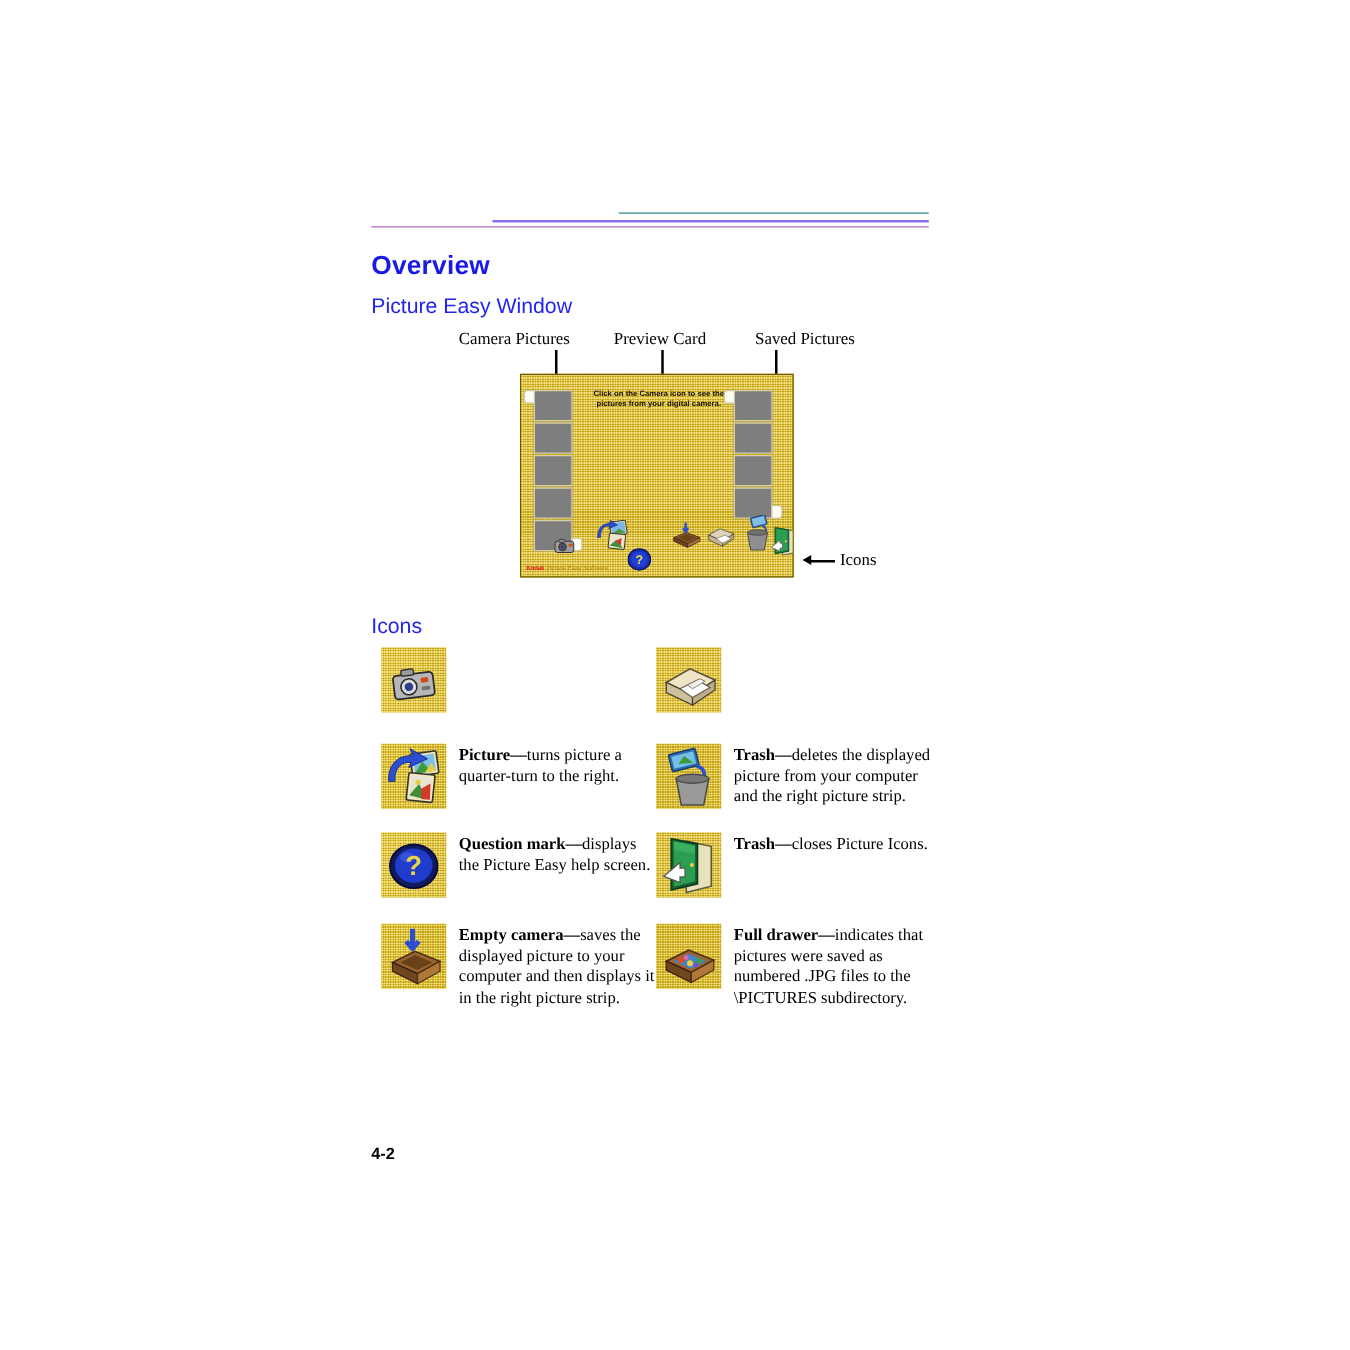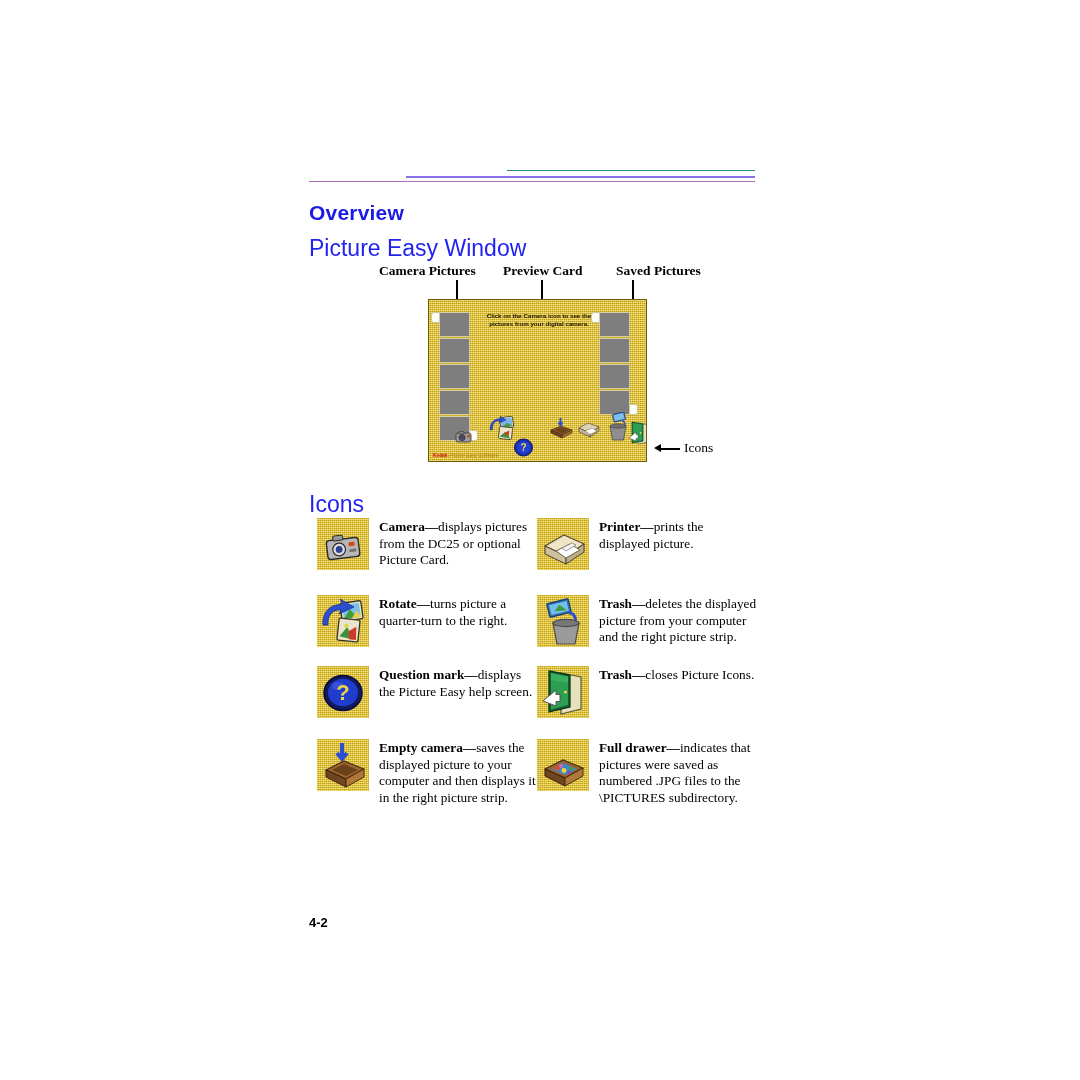--- a/index.html
+++ b/index.html
@@ -10,21 +10,21 @@
     width: 1080px;
     height: 1080px;
     background: #ffffff;
     font-family: "Liberation Serif", serif;
     position: relative;
     overflow: hidden;
   }
 
   .page {
     position: absolute;
-    left: 16px; top: 0;
+    left: 4px; top: 0;
     width: 960px;
     height: 1080px;
   }
 
   
   .rule {
     position: absolute;
     height: 0;
     border-top-style: solid;
   }
@@ -39,34 +39,33 @@
     font-family: "Liberation Sans", sans-serif;
     font-weight: bold;
     font-size: 21px;
     color: #1a1ae6;
     letter-spacing: 0.2px;
   }
   .h2 {
     position: absolute;
     font-family: "Liberation Sans", sans-serif;
     font-weight: normal;
-    font-size: 23px;
+    font-size: 17px;
     color: #2323f0;
   }
   .h2-window { left: 293px; top: 235px; }
   .h2-icons  { left: 293px; top: 491px; }
 
   
   .callout-label {
     position: absolute;
     font-family: "Liberation Serif", serif;
     font-size: 13.5px;
     color: #000;
     white-space: nowrap;
-    font-weight: bold;
   }
   .cl-camera  { left: 363px; top: 263px; }
   .cl-preview { left: 487px; top: 263px; }
   .cl-saved   { left: 600px; top: 263px; }
 
   .arrow-down {
     position: absolute;
     width: 9px;
   }
   .arrow-down .shaft {
@@ -393,38 +392,32 @@
             <g transform="translate(8,15)">
               <rect x="2" y="6" width="32" height="19" rx="3" fill="#b6b6b6" stroke="#2a2a2a" stroke-width="1.4" transform="rotate(-7 18 15)"></rect>
               <rect x="9" y="2" width="10" height="5" rx="1.5" fill="#9a9a9a" stroke="#2a2a2a" stroke-width="1" transform="rotate(-7 18 15)"></rect>
               <circle cx="14" cy="16" r="6.4" fill="#dcdcdc" stroke="#2a2a2a" stroke-width="1.2" transform="rotate(-7 18 15)"></circle>
               <circle cx="14" cy="16" r="3.4" fill="#2b3f8c" transform="rotate(-7 18 15)"></circle>
               <rect x="24" y="10" width="6" height="4" rx="1" fill="#cf4a18" transform="rotate(-7 18 15)"></rect>
               <rect x="24" y="17" width="7" height="3" rx="1" fill="#707070" transform="rotate(-7 18 15)"></rect>
             </g>
           </svg>
         </div>
-        <div class="legend-text">
-          <b>Camera</b><span class="dash">—</span><span>displays pictures from the DC25 or optional Picture Card.</span>
-        </div>
       </div>
       <div class="legend-cell col-right">
         <div class="swatch swatch-r1">
           <svg width="52" height="52" viewBox="0 0 52 52">
             <g transform="translate(5,10)">
               <path d="M3 18 L22 7 L42 16 L24 28 Z" fill="#efe4c6" stroke="#5a5040" stroke-width="1.2"></path>
               <path d="M3 18 L3 26 L24 36 L24 28 Z" fill="#cfc09c" stroke="#4a4030" stroke-width="1"></path>
               <path d="M24 28 L24 36 L42 24 L42 16 Z" fill="#bdae8b" stroke="#4a4030" stroke-width="1"></path>
               <path d="M14 23 L28 16 L38 22 L24 30 Z" fill="#ffffff" stroke="#6a6050" stroke-width="1"></path>
               <path d="M20 20 L30 15 L34 17 L24 23 Z" fill="#f2f2f2" stroke="#8a8070" stroke-width="0.8"></path>
             </g>
           </svg>
-        </div>
-        <div class="legend-text">
-          <b>Printer</b><span class="dash">—</span><span>prints the displayed picture.</span>
         </div>
       </div>
     </div>
 
     <div class="legend-row row-2">
       <div class="legend-cell col-left">
         <div class="swatch swatch-r1">
           <svg width="52" height="52" viewBox="0 0 52 52">
             <g transform="translate(4,4)">
               <rect x="20" y="3" width="21" height="18" rx="1.5" fill="#f2e8b8" stroke="#333" stroke-width="1.3" transform="rotate(-8 30 12)"></rect>
@@ -434,21 +427,21 @@
               <rect x="17" y="20" width="21" height="22" rx="1.5" fill="#f2e8b8" stroke="#333" stroke-width="1.3" transform="rotate(6 27 31)"></rect>
               <rect x="19" y="22" width="17" height="18" fill="#e8e4d4" transform="rotate(6 27 31)"></rect>
               <path d="M19 38 L26 28 L33 40 Z" fill="#3f8f3a" transform="rotate(6 27 31)"></path>
               <path d="M28 32 L35 27 L36 40 L29 40 Z" fill="#cf3a2a" transform="rotate(6 27 31)"></path>
               <circle cx="25" cy="27" r="2.2" fill="#e8cf4a" transform="rotate(6 27 31)"></circle>
               <path d="M2 26 C1 11, 12 4, 22 6 L19 0 L33 8 L18 15 L20 11 C13 10, 6 15, 7 26 Z" fill="#2b4fd0" stroke="#16308a" stroke-width="0.8"></path>
             </g>
           </svg>
         </div>
         <div class="legend-text">
-          <b>Rotate</b><span class="dash">—</span><span>turns picture a quarter-turn to the right.</span>
+          <b>Picture</b><span class="dash">—</span><span>turns picture a quarter-turn to the right.</span>
         </div>
       </div>
       <div class="legend-cell col-right">
         <div class="swatch swatch-r1">
           <svg width="52" height="52" viewBox="0 0 52 52">
             <g transform="translate(4,2)">
               <rect x="7" y="4" width="22" height="14" rx="1.2" fill="#2f6fb0" stroke="#1a3f6e" stroke-width="1.2" transform="rotate(-14 18 11)"></rect>
               <rect x="9" y="6" width="18" height="10" fill="#74bfe8" transform="rotate(-14 18 11)"></rect>
               <path d="M13 13 L19 8 L25 15 Z" fill="#3f9a3a" transform="rotate(-14 18 11)"></path>
               <path d="M28 16 C35 16, 37 26, 31 31" stroke="#2b4fd0" stroke-width="3" fill="none"></path>

